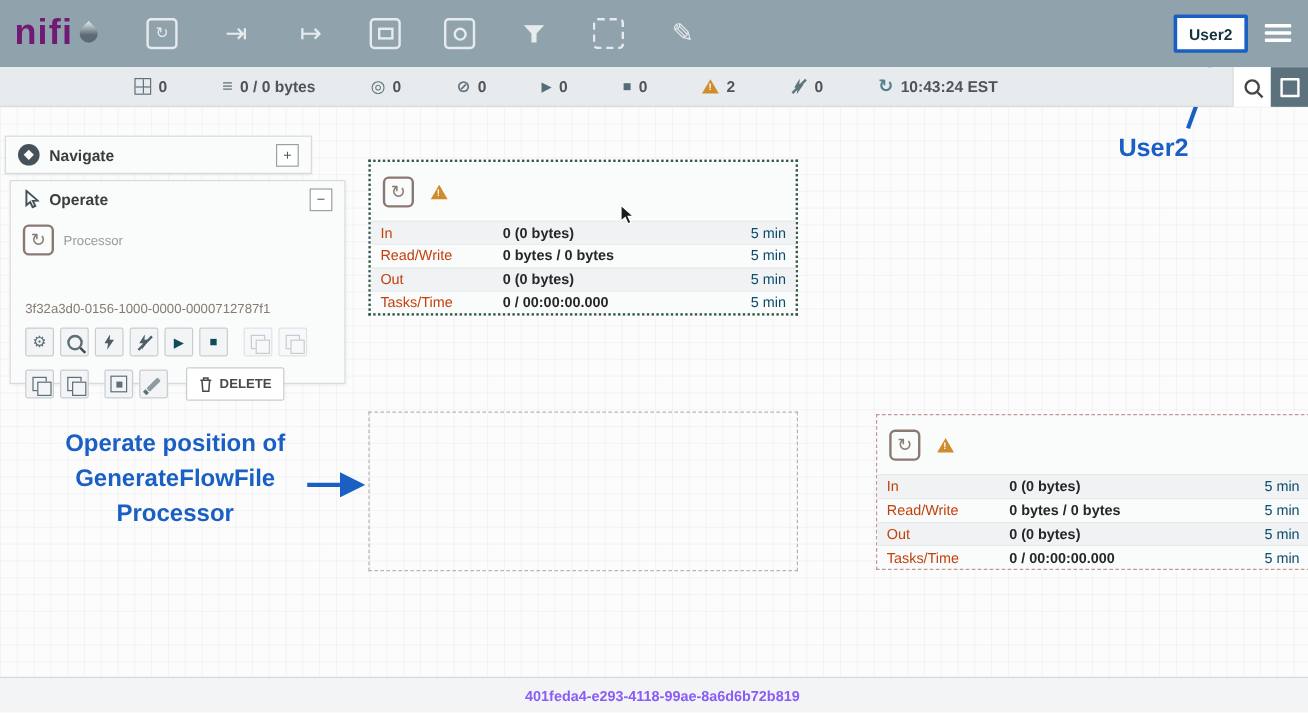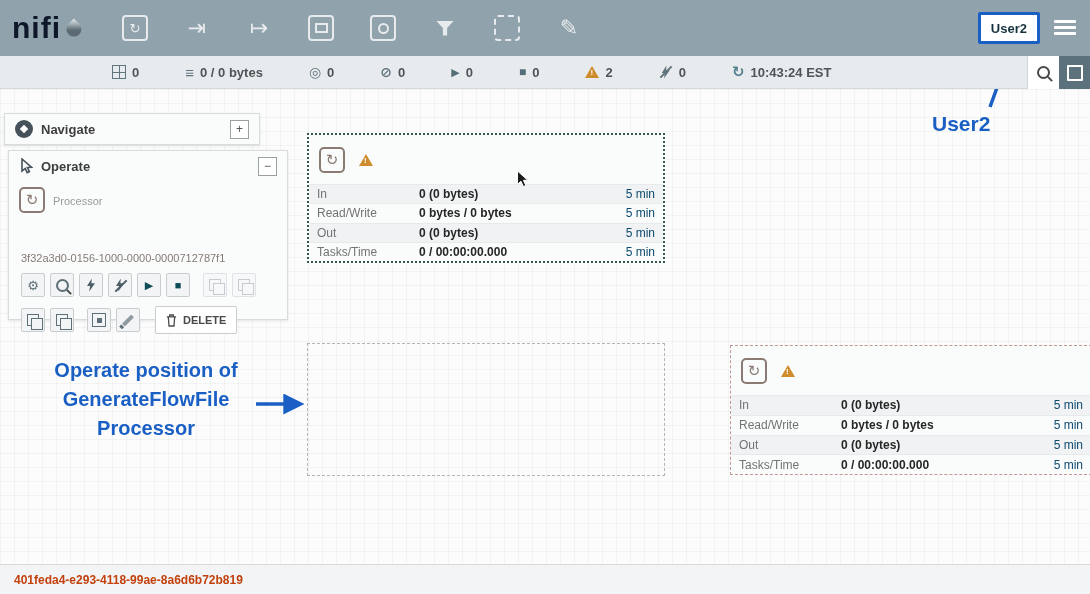--- a/index.html
+++ b/index.html
@@ -7,21 +7,21 @@
 
   
   .canvas{position:absolute;left:0;right:0;top:89px;bottom:29px;background-color:#fcfcfc;
     background-image:linear-gradient(to right,rgba(70,80,85,0.05) 1px,transparent 1px),
                      linear-gradient(to bottom,rgba(70,80,85,0.05) 1px,transparent 1px);
     background-size:14px 14px;z-index:0;}
 
   
   .top-bar{position:absolute;top:0;left:0;right:0;height:56px;background:#90a2ac;display:flex;align-items:center;z-index:6;}
   .logo{display:flex;align-items:baseline;margin-left:12px;}
-  .logo .word{color:#0f172a;font-size:30px;font-weight:bold;letter-spacing:1px;}
+  .logo .word{color:#701a75;font-size:30px;font-weight:bold;letter-spacing:1px;}
   .logo .drop{width:15px;height:15px;margin-left:4px;background:linear-gradient(135deg,#e7edf0 0%,#5c6b73 55%);border-radius:0 50% 50% 50%;transform:rotate(45deg) translateY(-2px);}
   .tb-icons{display:flex;align-items:center;gap:32px;margin-left:40px;color:rgba(255,255,255,0.78);}
   .tb-icon{display:flex;align-items:center;justify-content:center;width:30px;height:30px;font-size:22px;}
   .tb-box{width:22px;height:22px;border:2px solid rgba(255,255,255,0.78);border-radius:4px;display:flex;align-items:center;justify-content:center;font-size:13px;}
   .tb-box.pg::after{content:'';width:9px;height:6px;border:2px solid rgba(255,255,255,0.78);}
   .tb-box.rpg::after{content:'';width:7px;height:7px;border:2px solid rgba(255,255,255,0.78);border-radius:50%;}
   .tb-box.tpl{border-style:dashed;}
   .funnel{width:18px;height:15px;background:rgba(255,255,255,0.78);clip-path:polygon(0 0,100% 0,62% 50%,62% 100%,38% 100%,38% 50%);}
   .user-btn{position:absolute;right:50px;top:12px;height:26px;padding:0 10px;background:#fff;border:3px solid #1a5fc4;border-radius:2px;display:flex;align-items:center;font-size:13px;font-weight:bold;color:#16323f;}
   .hamburger{position:absolute;right:14px;top:20px;width:22px;display:flex;flex-direction:column;gap:3px;cursor:pointer;}
@@ -77,34 +77,34 @@
   .brush::after{content:'';position:absolute;left:0;bottom:-4px;width:4px;height:3px;background:#5d6f77;}
   .delete-btn{height:26px;margin-left:10px;padding:0 10px;border:1px solid #c9cdd0;background:#fff;border-radius:2px;display:flex;align-items:center;gap:6px;font-size:11px;font-weight:bold;color:#4a4a4a;}
 
   
   .proc{position:absolute;background:#fafbfb;box-sizing:border-box;display:flex;flex-direction:column;z-index:2;}
   .proc.selected{left:307px;top:133px;width:358px;height:130px;border:2px dotted #33594a;}
   .proc.remote{left:730px;top:345px;width:362px;height:130px;border:1px dashed #c09792;}
   .proc-head{height:49px;display:flex;align-items:center;gap:14px;padding-left:10px;flex:none;}
   .prow{display:flex;align-items:center;height:19px;border-top:1px solid #e7eaeb;padding:0 8px;font-size:12px;}
   .prow:nth-child(even){background:#f0f2f3;}
-  .prow .lbl{width:102px;color:#737373;}
+  .prow .lbl{width:102px;color:#c2410c;}
   .prow .val{flex:1;font-weight:bold;color:#262626;}
   .prow .win{color:#0c4a6e;}
   .ghost{position:absolute;left:307px;top:343px;width:356px;height:131px;border:1px dashed #b5b5b5;z-index:1;}
 
   
   .note{position:absolute;color:#1a5fc4;font-weight:bold;z-index:5;}
   .note-op{left:28px;top:356px;width:236px;text-align:center;font-size:20px;line-height:1.45;}
   .note-user{left:932px;top:112px;font-size:21px;}
   .ann-svg{position:absolute;z-index:5;}
   .cursor{position:absolute;left:516px;top:170px;z-index:7;}
 
   
-  .footer{position:absolute;left:0;right:0;bottom:0;height:29px;background:#f3f4f5;border-top:1px solid #d9d9d9;display:flex;align-items:center;padding-left:14px;font-size:12px;font-weight:bold;color:#c2410c;z-index:6;}
+  .footer{position:absolute;left:0;right:0;bottom:0;height:29px;background:#f3f4f5;border-top:1px solid #d9d9d9;display:flex;align-items:center;padding-left:14px;font-size:12px;font-weight:bold;color:#8b5cf6;z-index:6;justify-content:center;}
 </style>
 </head>
 <body>
 
 <div class="app">
 
   <div class="canvas"></div>
 
   <header class="top-bar">
     <div class="logo">

